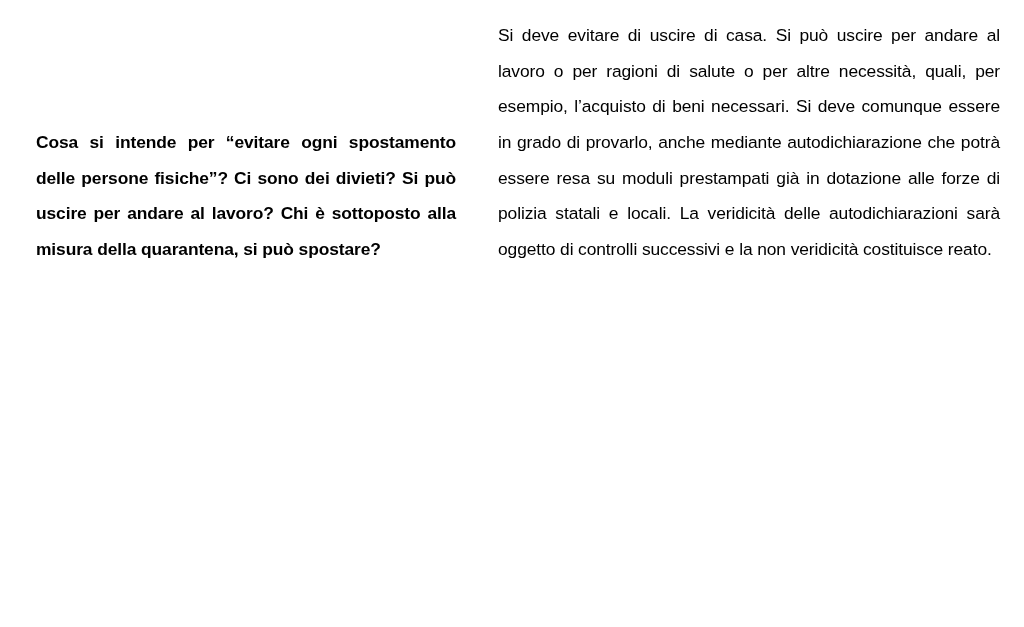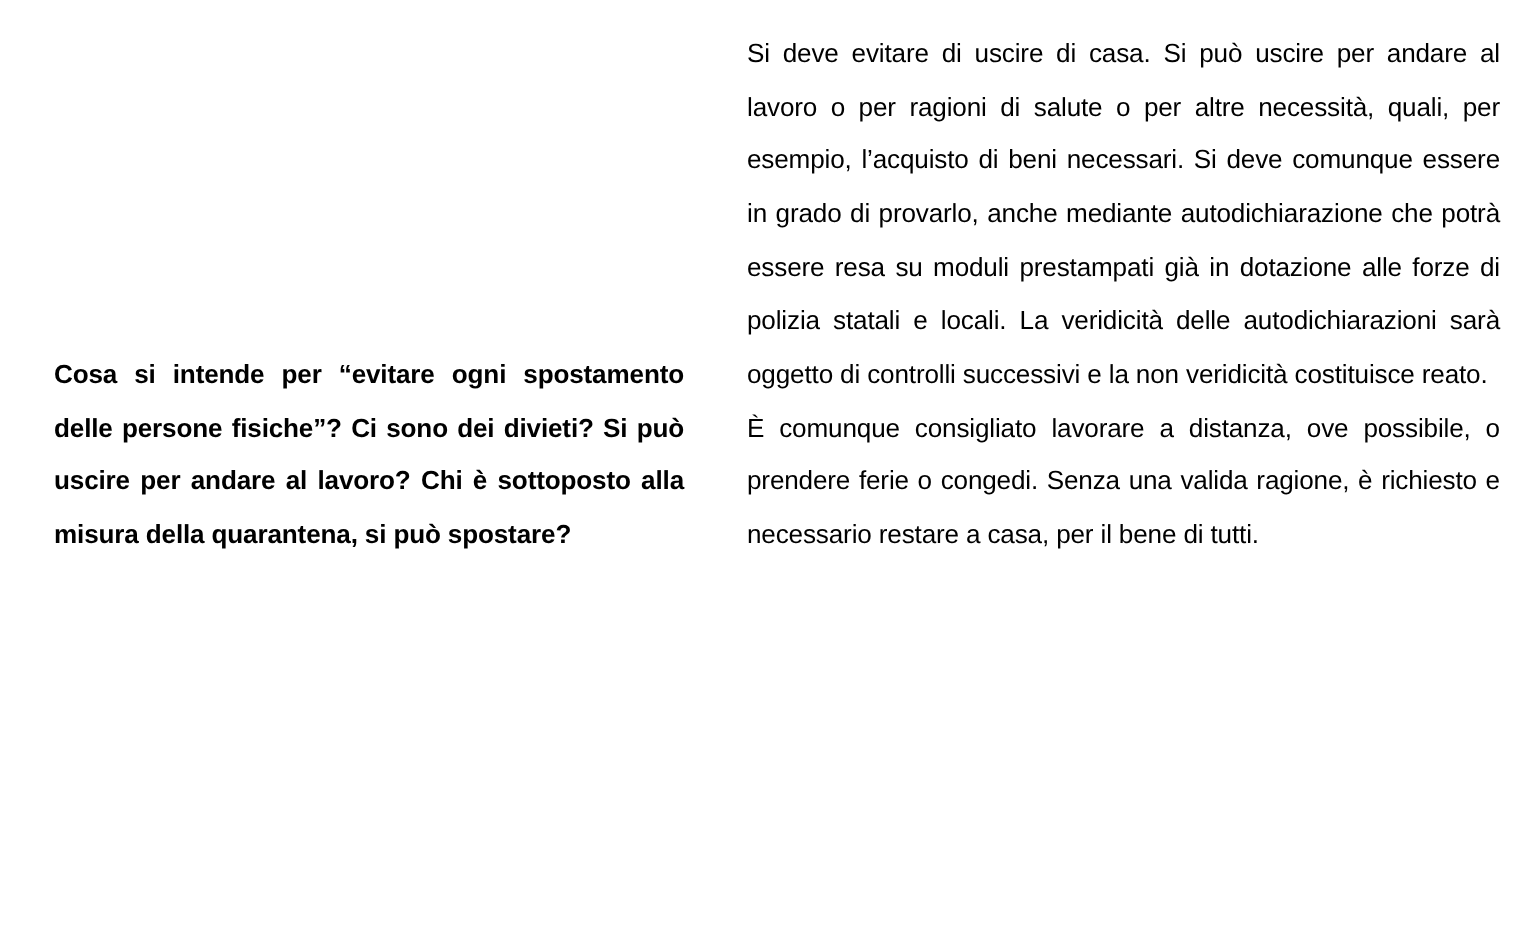--- a/index.html
+++ b/index.html
@@ -65,17 +65,16 @@
 
 <div class="page">
   <div class="columns">
 
     <div class="col-question">
       <p class="q-text">Cosa si intende per “evitare ogni spostamento delle persone fisiche”? Ci sono dei divieti? Si può uscire per andare al lavoro? Chi è sottoposto alla misura della quarantena, si può spostare?</p>
     </div>
 
     <div class="col-answer">
       <p class="a-para">Si deve evitare di uscire di casa. Si può uscire per andare al lavoro o per ragioni di salute o per altre necessità, quali, per esempio, l’acquisto di beni necessari. Si deve comunque essere in grado di provarlo, anche mediante autodichiarazione che potrà essere resa su moduli prestampati già in dotazione alle forze di polizia statali e locali. La veridicità delle autodichiarazioni sarà oggetto di controlli successivi e la non veridicità costituisce reato.</p>
-      <p class="a-para">È comunque consigliato lavorare a distanza, ove possibile, o prendere ferie o congedi. Senza una valida ragione, è richiesto e necessario restare a casa, per il bene di tutti.</p>
     </div>
 
   </div>
 </div>
 
 </body></html>

